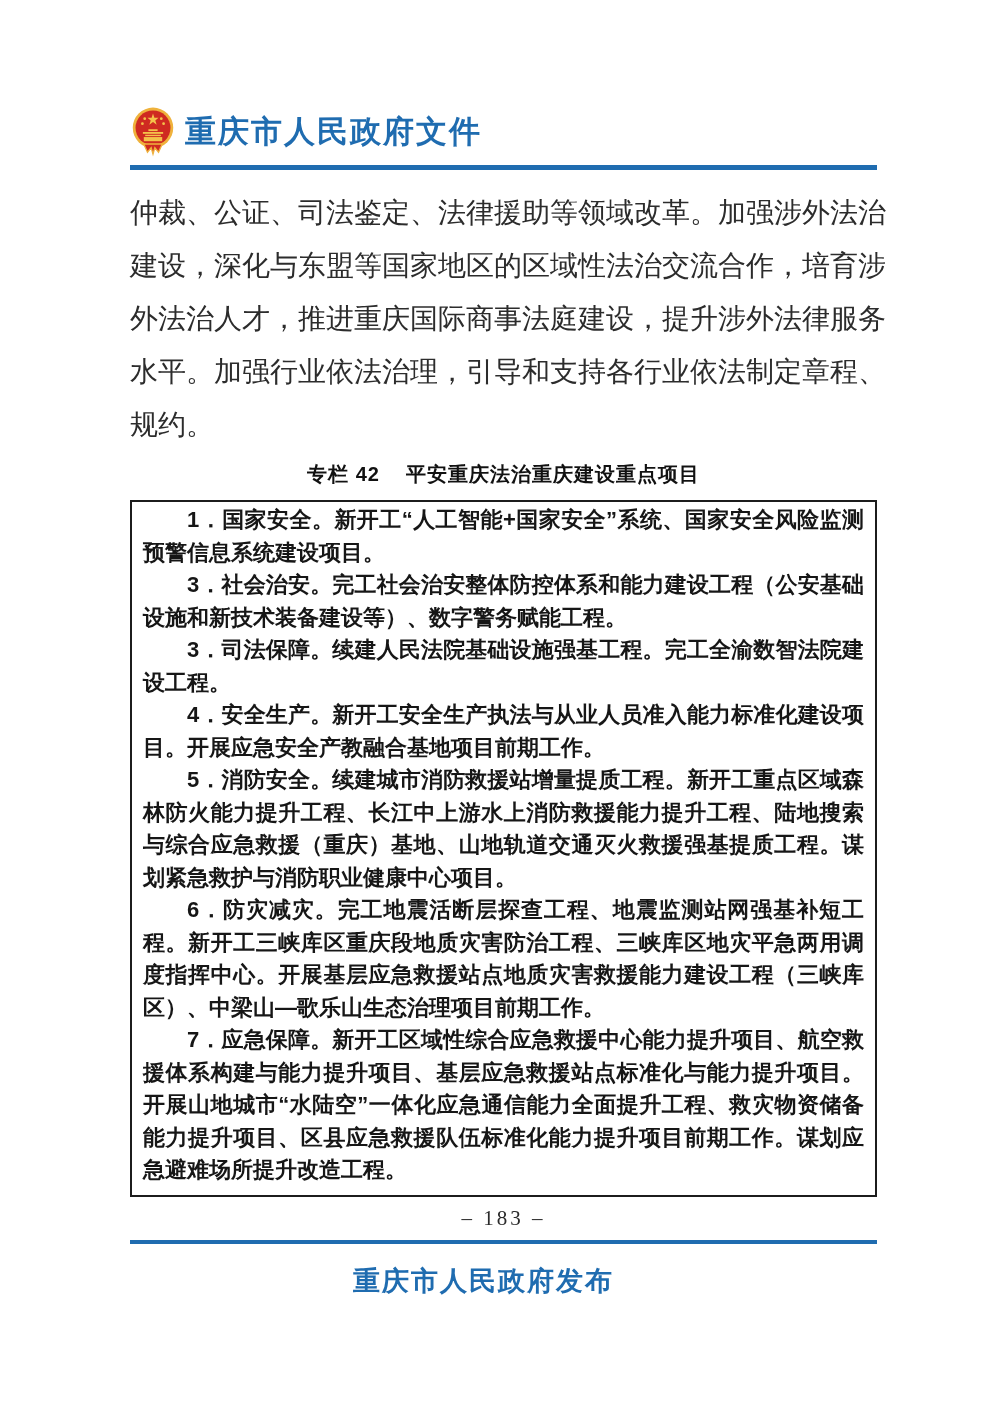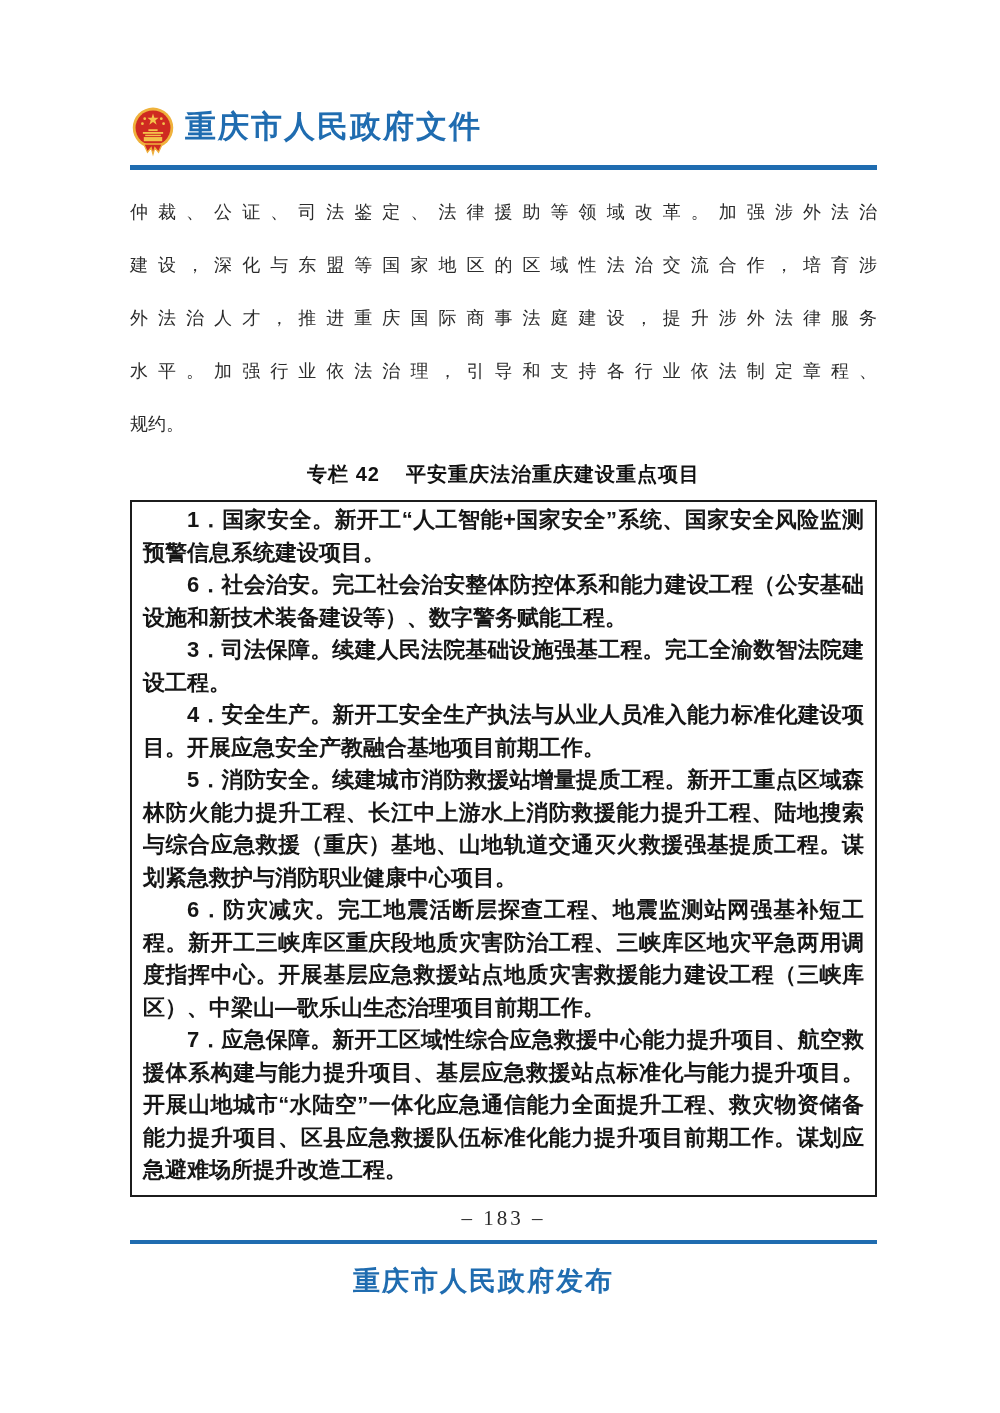--- a/index.html
+++ b/index.html
@@ -18,20 +18,21 @@
   .content {
     position: absolute;
     left: 130px;
     top: 0;
     width: 747px;
   }
 
   
   .doc-header {
     display: flex;
+    align-items: center;
     gap: 9px;
     padding-top: 106px;
   }
   .emblem {
     width: 46px;
     height: 52px;
     flex: 0 0 auto;
   }
   .doc-header-title {
     font-size: 31px;
@@ -46,21 +47,21 @@
     height: 5px;
     background: #1f6cb0;
   }
 
   
   .body-paragraph {
     margin-top: 16px;
     color: #2c2c2c;
   }
   .body-line {
-    font-size: 18px;
+    font-size: 28px;
     line-height: 53px;
     height: 53px;
     text-align: justify;
     text-align-last: justify;
     white-space: nowrap;
     color: #2c2c2c;
   }
   .body-line.last {
     text-align-last: left;
     white-space: normal;
@@ -159,21 +160,21 @@
       <div class="body-line">水平。加强行业依法治理，引导和支持各行业依法制定章程、</div>
       <div class="body-line last">规约。</div>
     </div>
 
     <div class="column-title">
       <span>专栏 42</span><span class="gap"></span><span>平安重庆法治重庆建设重点项目</span>
     </div>
 
     <div class="column-box">
       <p class="box-item">1．国家安全。新开工“人工智能+国家安全”系统、国家安全风险监测预警信息系统建设项目。</p>
-      <p class="box-item">6．社会治安。完工社会治安整体防控体系和能力建设工程（公安基础设施和新技术装备建设等）、数字警务赋能工程。</p>
+      <p class="box-item">3．社会治安。完工社会治安整体防控体系和能力建设工程（公安基础设施和新技术装备建设等）、数字警务赋能工程。</p>
       <p class="box-item">3．司法保障。续建人民法院基础设施强基工程。完工全渝数智法院建设工程。</p>
       <p class="box-item">4．安全生产。新开工安全生产执法与从业人员准入能力标准化建设项目。开展应急安全产教融合基地项目前期工作。</p>
       <p class="box-item">5．消防安全。续建城市消防救援站增量提质工程。新开工重点区域森林防火能力提升工程、长江中上游水上消防救援能力提升工程、陆地搜索与综合应急救援（重庆）基地、山地轨道交通灭火救援强基提质工程。谋划紧急救护与消防职业健康中心项目。</p>
       <p class="box-item">6．防灾减灾。完工地震活断层探查工程、地震监测站网强基补短工程。新开工三峡库区重庆段地质灾害防治工程、三峡库区地灾平急两用调度指挥中心。开展基层应急救援站点地质灾害救援能力建设工程（三峡库区）、中梁山—歌乐山生态治理项目前期工作。</p>
       <p class="box-item">7．应急保障。新开工区域性综合应急救援中心能力提升项目、航空救援体系构建与能力提升项目、基层应急救援站点标准化与能力提升项目。开展山地城市“水陆空”一体化应急通信能力全面提升工程、救灾物资储备能力提升项目、区县应急救援队伍标准化能力提升项目前期工作。谋划应急避难场所提升改造工程。</p>
     </div>
 
     <div class="page-number">– 183 –</div>
 
     <div class="footer-rule"></div>

